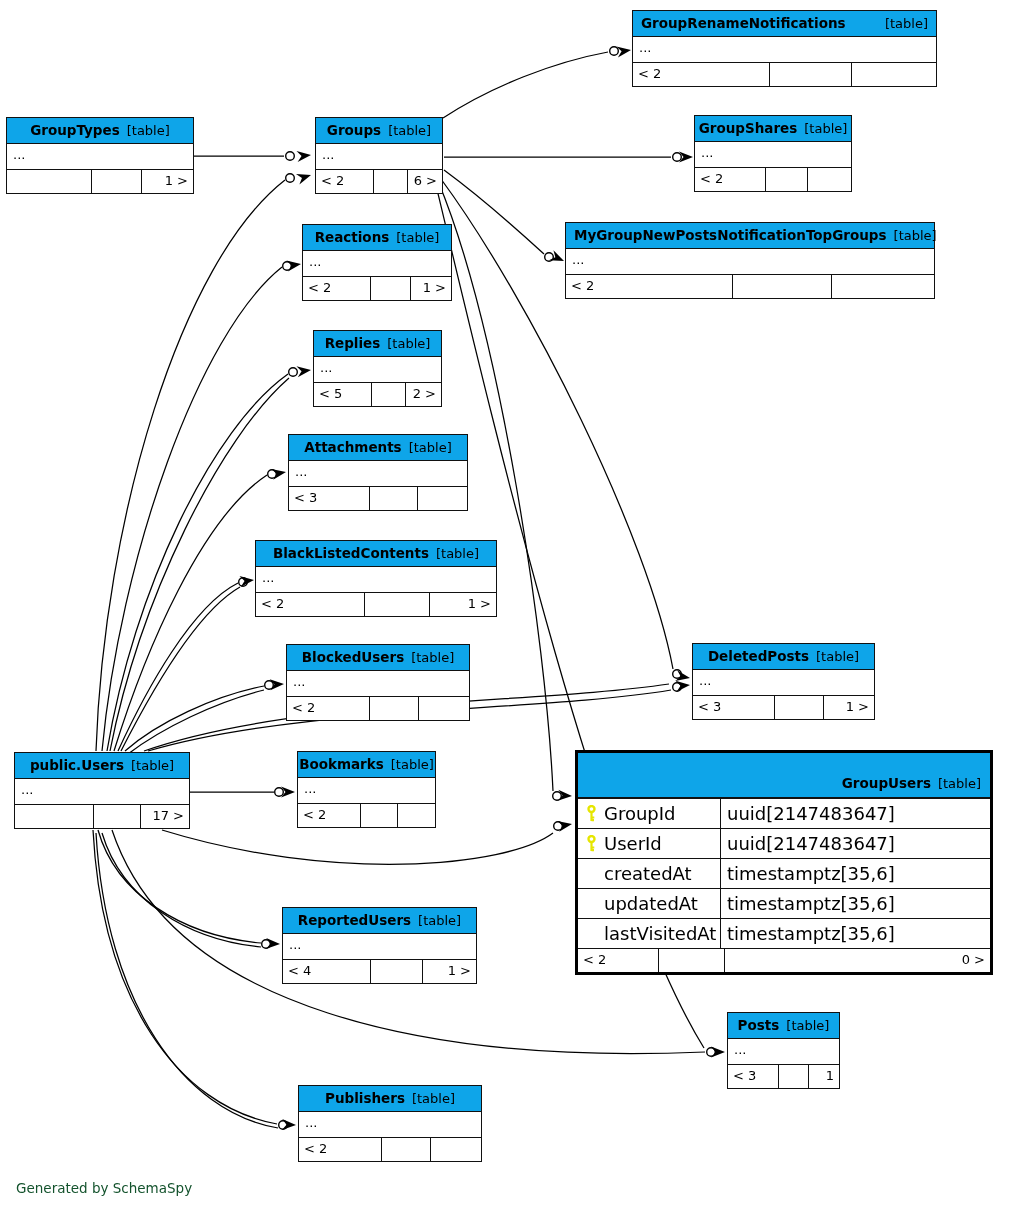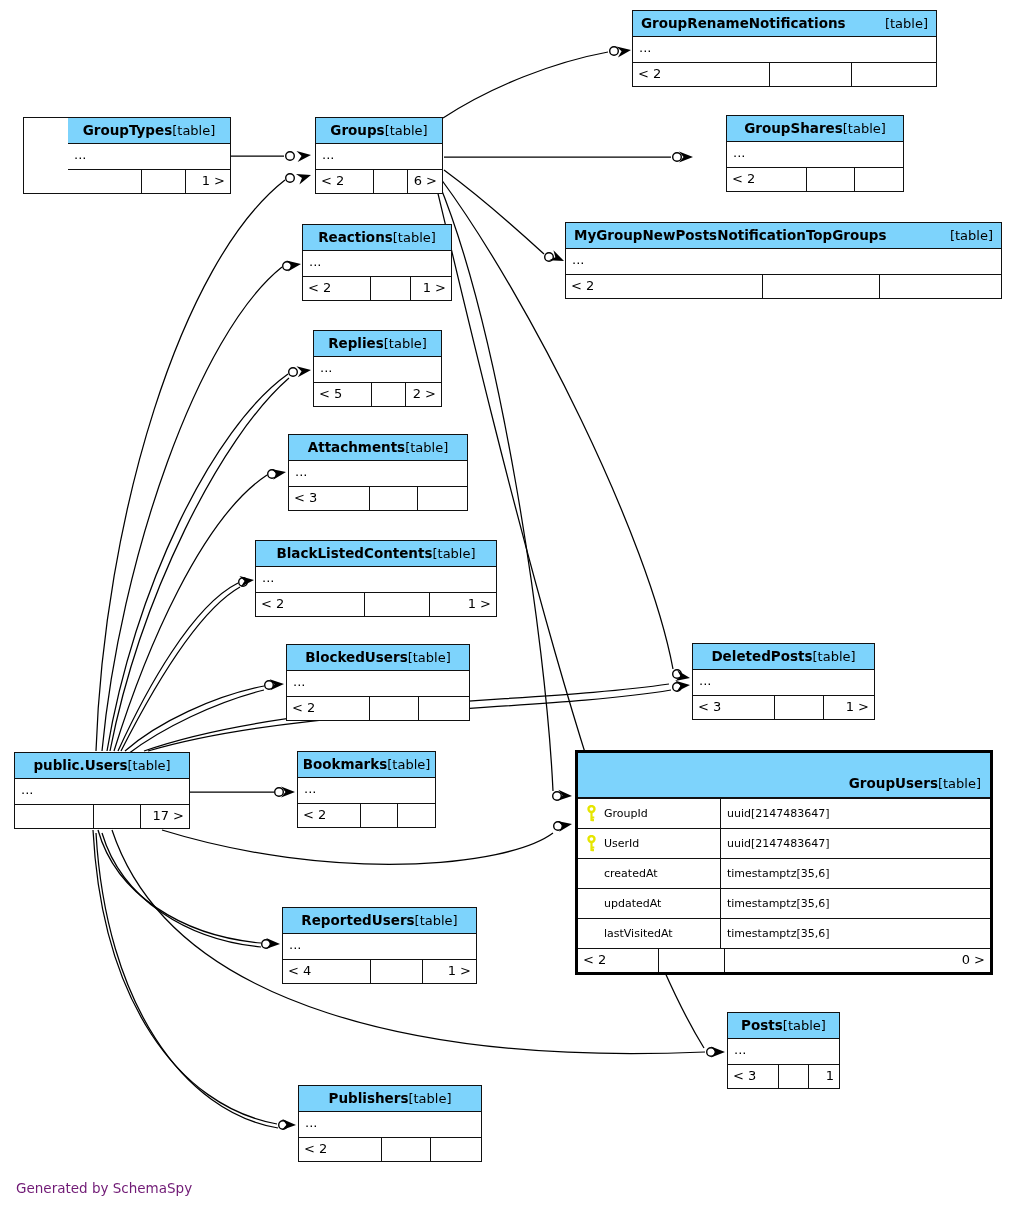--- a/index.html
+++ b/index.html
@@ -4,44 +4,44 @@
 <style>
   html,body{margin:0;padding:0;background:#fff;}
   .canvas{position:relative;width:1017px;height:1217px;background:#fff;overflow:hidden;
           font-family:"DejaVu Sans",sans-serif;color:#000;}
   #edges{position:absolute;left:0;top:0;width:1017px;height:1217px;}
   #edges path{fill:none;stroke:#000;stroke-width:1.25;}
   #edges circle{fill:#fff;stroke:#000;stroke-width:1.4;}
   #edges polygon{fill:#000;stroke:none;}
 
   .tbl{position:absolute;box-sizing:border-box;background:#fff;border:1.5px solid #111;cursor:pointer;}
-  .tbl .hdr{display:flex;align-items:baseline;justify-content:center;background:#7dd3fc;
+  .tbl .hdr{display:flex;align-items:baseline;justify-content:center;gap:7px;background:#0ea5e9;
             border-bottom:1.5px solid #111;padding:4px 8px 5px;white-space:nowrap;}
   .tbl.wide .hdr{justify-content:space-between;}
   .tbl .nm{font-weight:bold;font-size:13.5px;}
   .tbl .tg{font-size:13px;}
   .tbl .dots{height:25px;line-height:22px;padding:0 6px;font-size:13px;border-bottom:1.5px solid #111;}
   .tbl .foot{display:flex;height:23px;line-height:22px;font-size:13px;}
   .tbl .foot .c{box-sizing:border-box;padding:0 5px;overflow:hidden;}
   .tbl .foot .c1{width:45%;}
   .tbl .foot .c2{width:27%;border-left:1.5px solid #111;}
   .tbl .foot .c3{width:28%;border-left:1.5px solid #111;text-align:right;}
 
   .tbl.focus{border:3px solid #000;}
   .tbl.focus .hdr{justify-content:flex-end;border-bottom:2px solid #111;padding:22px 9px 6px;}
-  .tbl.focus .row{display:flex;align-items:stretch;height:29px;border-bottom:1.5px solid #111;font-size:11px;}
+  .tbl.focus .row{display:flex;align-items:stretch;height:29px;border-bottom:1.5px solid #111;font-size:18px;}
   .tbl.focus .kc{width:26px;display:flex;align-items:center;justify-content:center;}
   .tbl.focus .cn{width:116px;display:flex;align-items:center;}
   .tbl.focus .ct{flex:1;border-left:1.5px solid #111;padding:0 6px;display:flex;align-items:center;}
   .tbl.focus .foot{height:23px;}
   .tbl.focus .foot .c1{width:80px;}
   .tbl.focus .foot .c2{width:66px;border-left:1.5px solid #111;}
   .tbl.focus .foot .c3{flex:1;width:auto;border-left:1.5px solid #111;text-align:right;}
 
-  .credit{position:absolute;left:16px;top:1180px;font-size:13.5px;color:#701a75;}
+  .credit{position:absolute;left:16px;top:1180px;font-size:13.5px;color:#14532d;}
 </style>
 </head>
 <body>
 
 <div class="canvas">
   <svg id="edges" xmlns="http://www.w3.org/2000/svg">
       <path d="M443,118 C492,86 554,62 608,52"></path>
       <path d="M188,156 L284,156"></path>
       <path d="M96,751 C104,520 180,262 285,180"></path>
       <path d="M444,157 L671,157"></path>
@@ -109,21 +109,21 @@
           <span class="nm">GroupRenameNotifications</span>
           <span class="tg">[table]</span>
         </div>
         <div class="dots">...</div>
         <div class="foot">
           <span class="c c1">&lt; 2</span>
           <span class="c c2"></span>
           <span class="c c3"></span>
         </div>
       </div>
-      <div class="tbl" style="left: 23px; top: 117px; width: 208px; padding-left: 44px;">
+      <div class="tbl" style="left: 6px; top: 117px; width: 188px;">
         <div class="hdr">
           <span class="nm">GroupTypes</span>
           <span class="tg">[table]</span>
         </div>
         <div class="dots">...</div>
         <div class="foot">
           <span class="c c1"></span>
           <span class="c c2"></span>
           <span class="c c3">1 &gt;</span>
         </div>
@@ -133,33 +133,33 @@
           <span class="nm">Groups</span>
           <span class="tg">[table]</span>
         </div>
         <div class="dots">...</div>
         <div class="foot">
           <span class="c c1">&lt; 2</span>
           <span class="c c2"></span>
           <span class="c c3">6 &gt;</span>
         </div>
       </div>
-      <div class="tbl" style="left: 726px; top: 115px; width: 178px;">
+      <div class="tbl" style="left: 694px; top: 115px; width: 158px;">
         <div class="hdr">
           <span class="nm">GroupShares</span>
           <span class="tg">[table]</span>
         </div>
         <div class="dots">...</div>
         <div class="foot">
           <span class="c c1">&lt; 2</span>
           <span class="c c2"></span>
           <span class="c c3"></span>
         </div>
       </div>
-      <div class="tbl wide" style="left: 565px; top: 222px; width: 437px;">
+      <div class="tbl wide" style="left: 565px; top: 222px; width: 370px;">
         <div class="hdr">
           <span class="nm">MyGroupNewPostsNotificationTopGroups</span>
           <span class="tg">[table]</span>
         </div>
         <div class="dots">...</div>
         <div class="foot">
           <span class="c c1">&lt; 2</span>
           <span class="c c2"></span>
           <span class="c c3"></span>
         </div>

